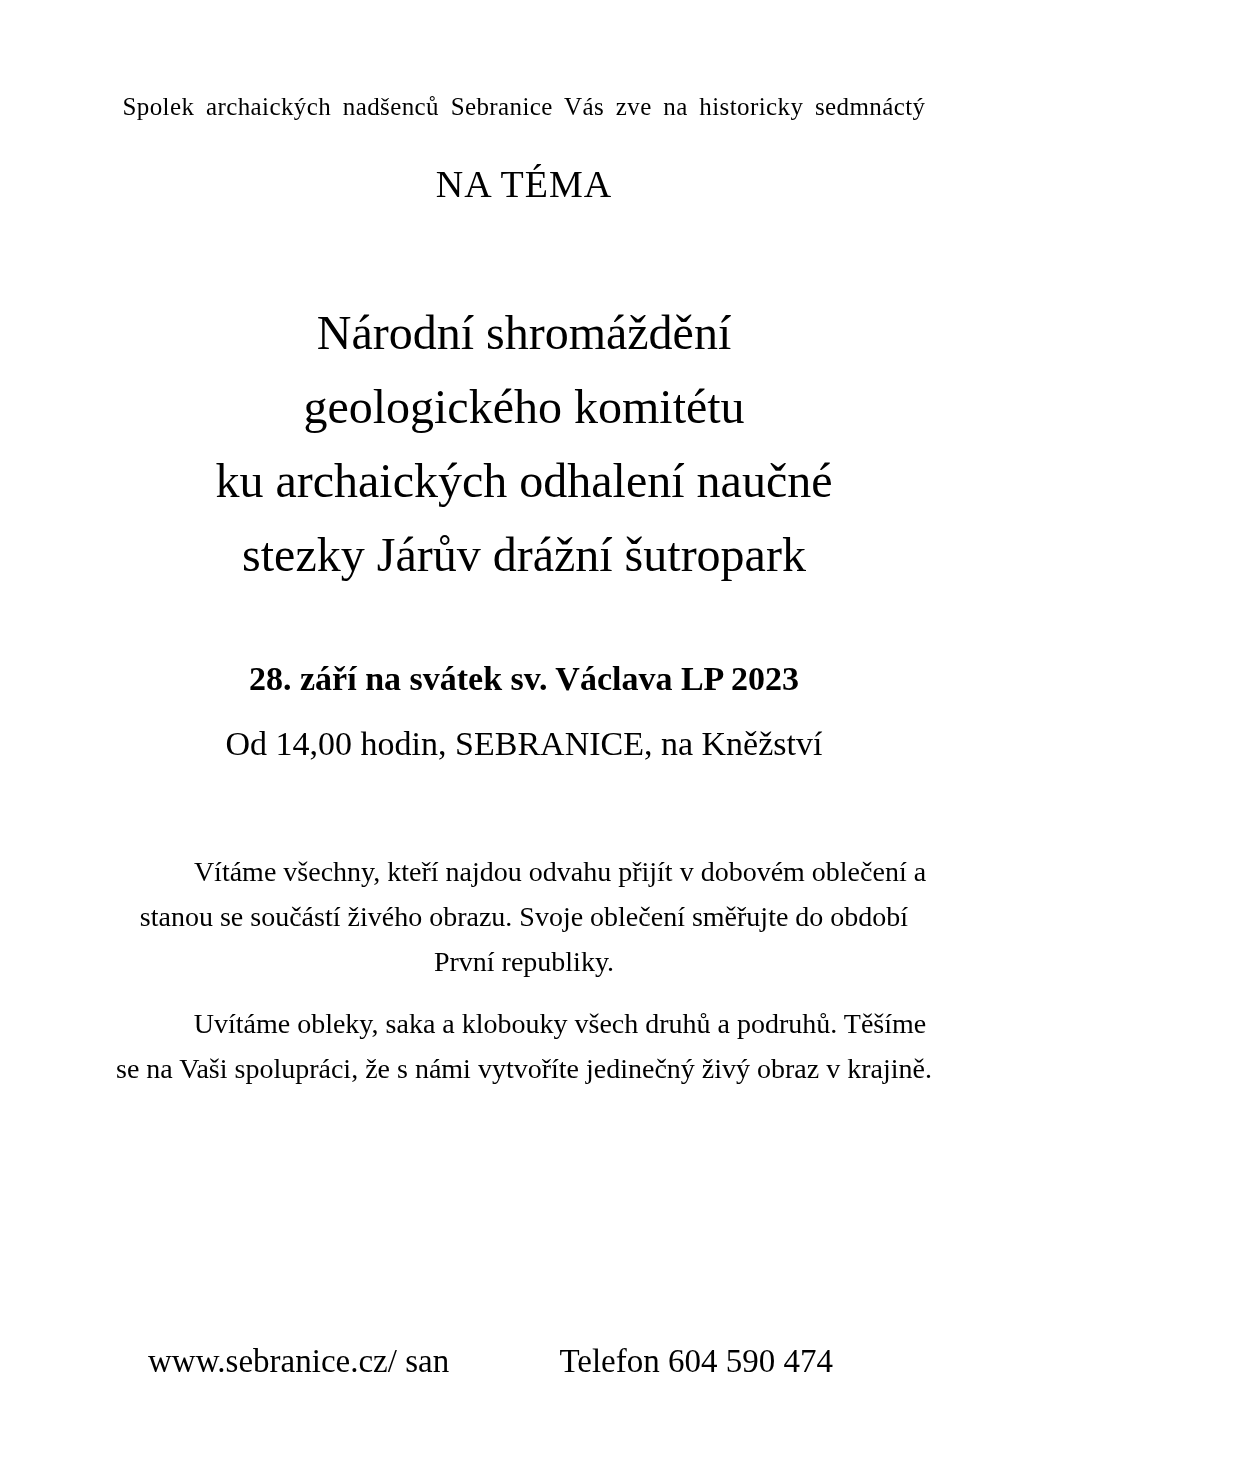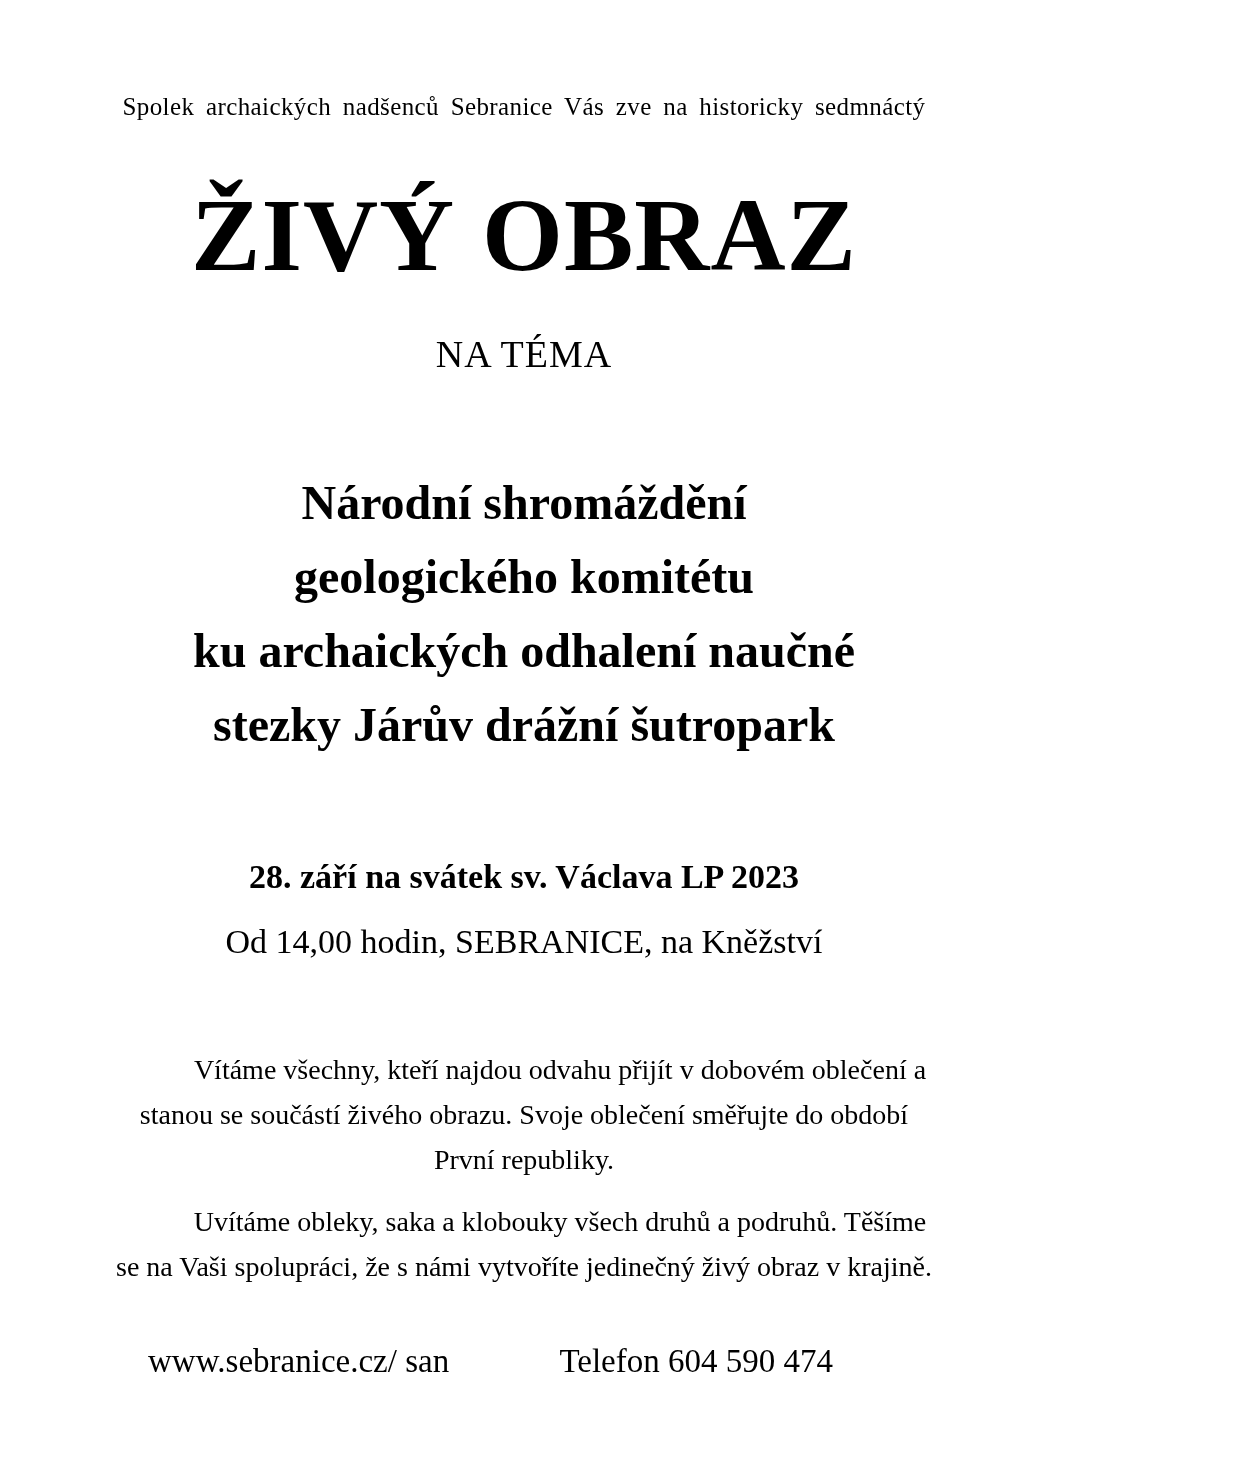--- a/index.html
+++ b/index.html
@@ -39,24 +39,24 @@
     margin-top: 38px;
     font-size: 38px;
     line-height: 48px;
     letter-spacing: 1px;
     text-align: center;
   }
   .theme {
     margin-top: 88px;
     font-size: 48px;
     line-height: 74px;
-    font-weight: bold;
+    font-weight: normal;
   }
   .date-line {
-    margin-top: 94px;
+    margin-top: 66px;
     font-size: 34px;
     line-height: 42px;
     font-weight: bold;
   }
   .time-place-line {
     margin-top: 23px;
     font-size: 34px;
     line-height: 42px;
     font-weight: normal;
   }
@@ -84,21 +84,20 @@
     gap: 8px;
   }
 </style>
 </head>
 <body>
 
 <div class="poster">
 
   <div class="intro">Spolek archaických nadšenců Sebranice Vás zve na historicky sedmnáctý</div>
 
-  <h1 class="title">ŽIVÝ OBRAZ</h1>
 
   <div class="subtitle">NA TÉMA</div>
 
   <div class="theme">
     <div class="theme-line">Národní shromáždění</div>
     <div class="theme-line">geologického komitétu</div>
     <div class="theme-line">ku archaických odhalení naučné</div>
     <div class="theme-line">stezky Járův drážní šutropark</div>
   </div>
 

